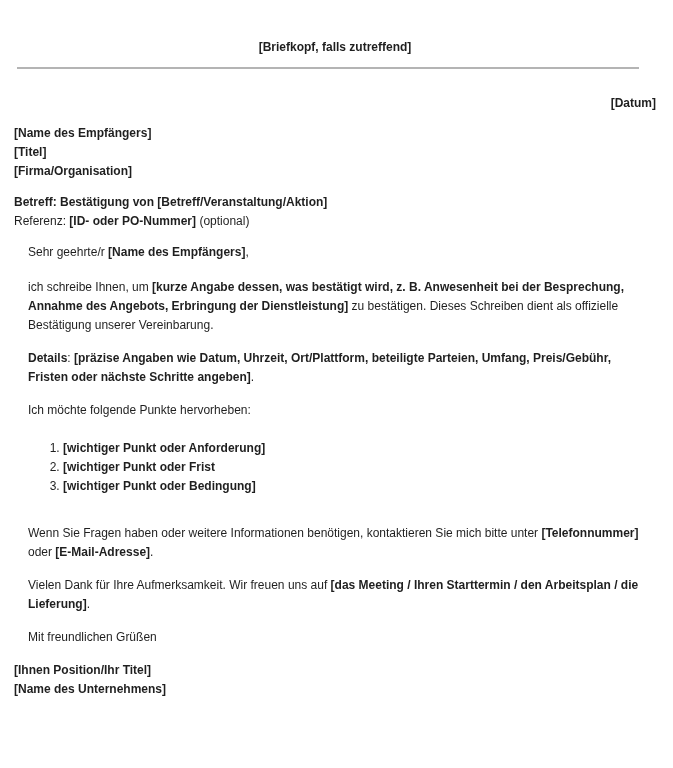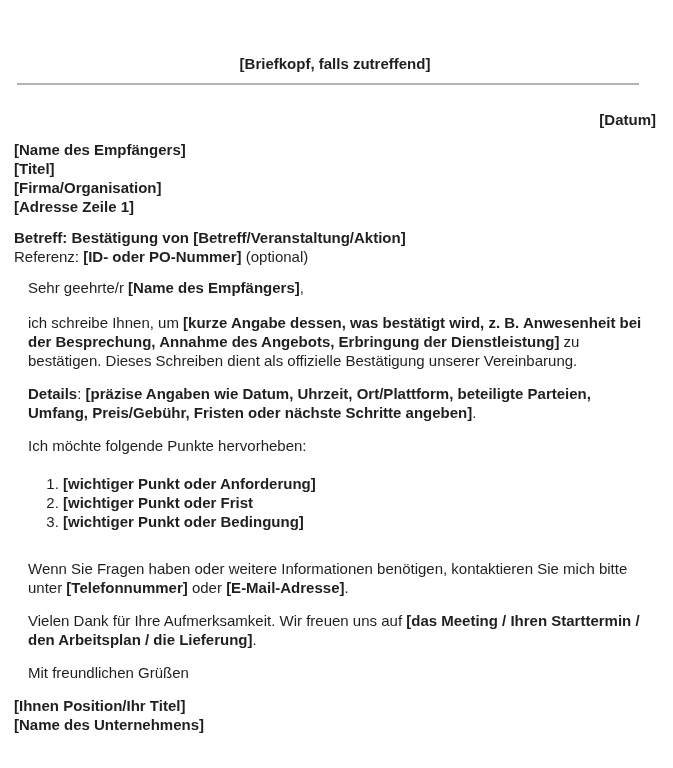--- a/index.html
+++ b/index.html
@@ -11,22 +11,22 @@
     width: 673px;
     height: 768px;
     overflow: hidden;
     font-family: "Liberation Sans", sans-serif;
     color: #1f1f1f;
   }
   .page {
     box-sizing: border-box;
     width: 673px;
     height: 768px;
-    padding: 54px 17px 0 14px;
-    font-size: 15px;
+    padding: 38px 17px 0 14px;
+    font-size: 12px;
     line-height: 19px;
   }
   .letterhead {
     text-align: center;
     font-weight: 700;
   }
   .rule {
     height: 2px;
     background: #b4b4b4;
     width: 622px;
@@ -76,21 +76,20 @@
   <div class="letterhead">[Briefkopf, falls zutreffend]</div>
 
   <div class="rule"></div>
 
   <div class="date-line">[Datum]</div>
 
   <div class="recipient-block">
     <div>[Name des Empfängers]</div>
     <div>[Titel]</div>
     <div>[Firma/Organisation]</div>
-    <div>[Adresse Zeile 1]</div>
   </div>
 
   <div class="subject-block">
     <div class="subject-line">Betreff: Bestätigung von [Betreff/Veranstaltung/Aktion]</div>
     <div class="reference-line"><span>Referenz: </span><b>[ID- oder PO-Nummer]</b><span> (optional)</span></div>
   </div>
 
   <p class="salutation"><span>Sehr geehrte/r </span><b>[Name des Empfängers]</b><span>,</span></p>
 
   <p class="para-confirm"><span>ich schreibe Ihnen, um </span><b>[kurze Angabe dessen, was bestätigt wird, z. B. Anwesenheit bei der Besprechung, Annahme des Angebots, Erbringung der Dienstleistung]</b><span> zu bestätigen. Dieses Schreiben dient als offizielle Bestätigung unserer Vereinbarung.</span></p>

